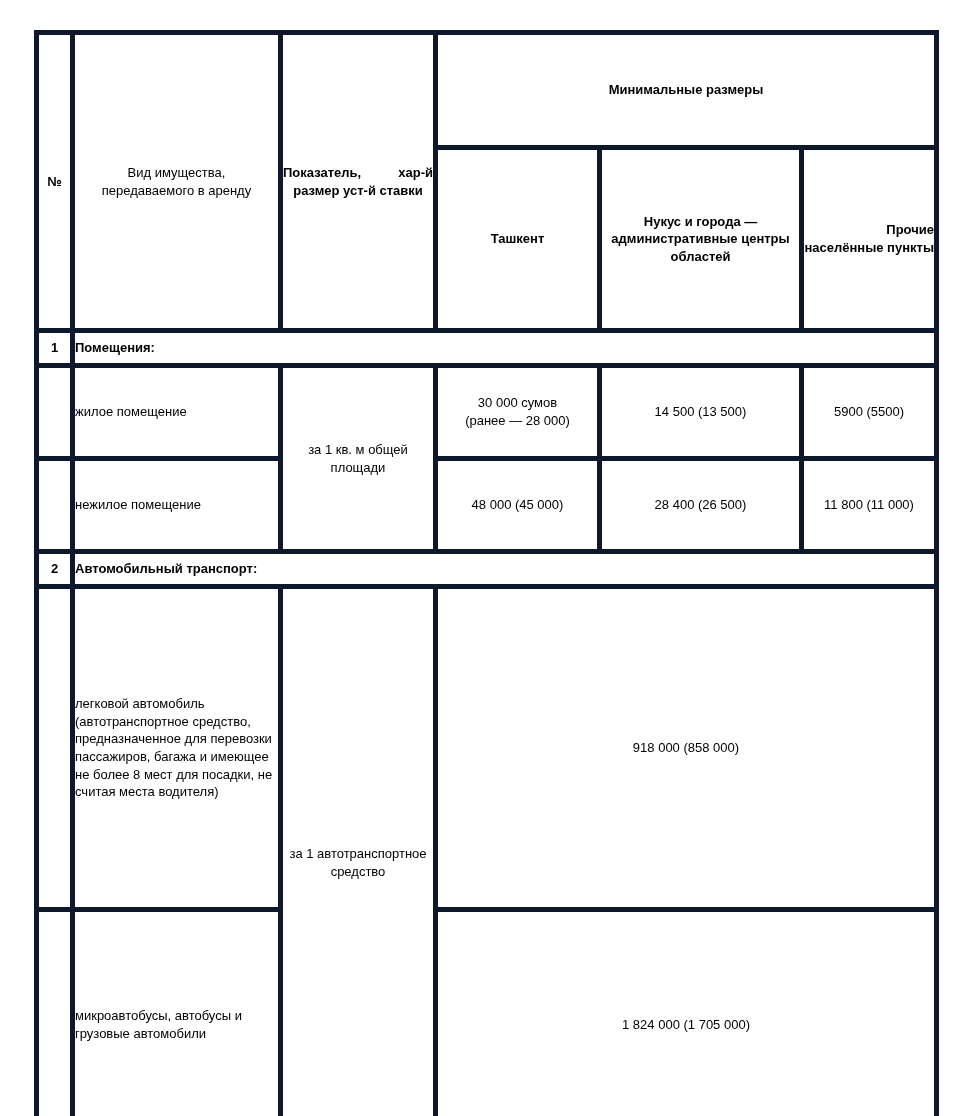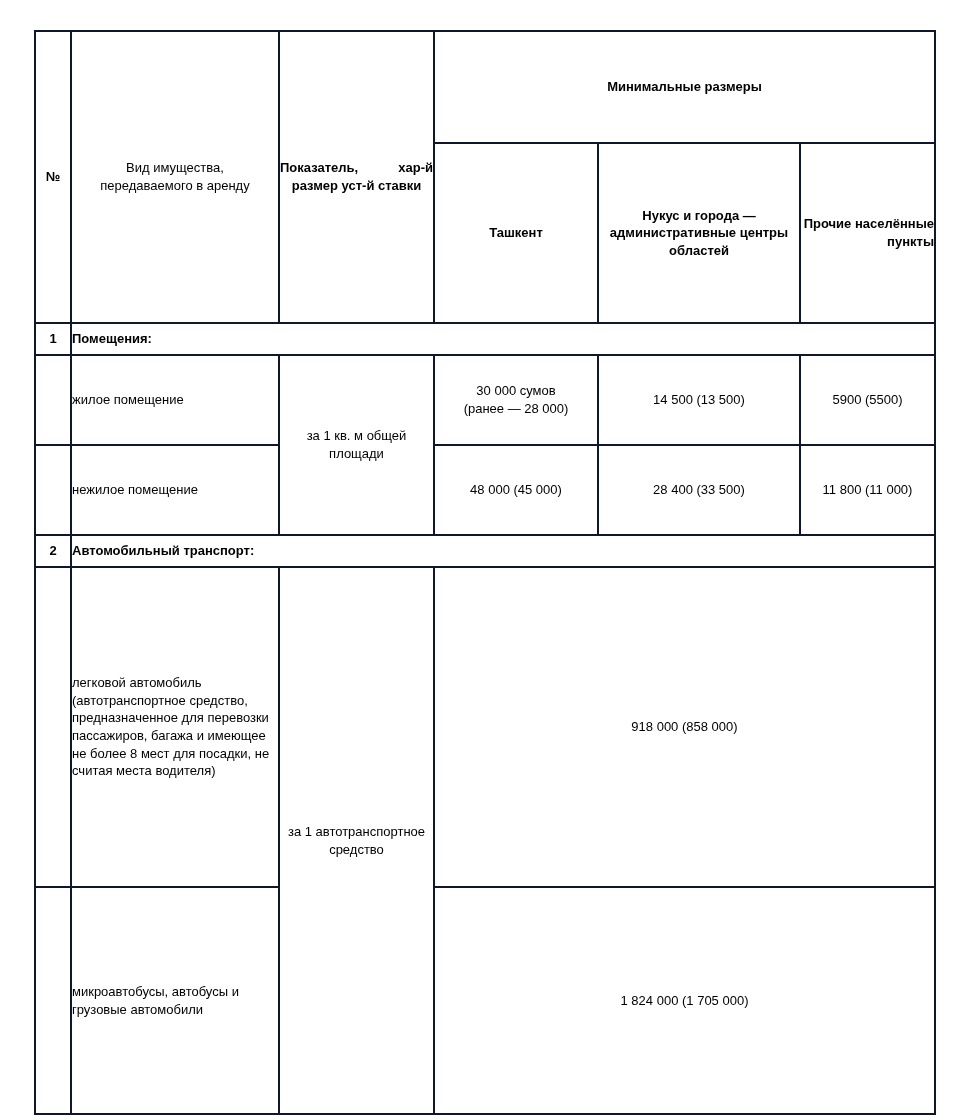--- a/index.html
+++ b/index.html
@@ -21,21 +21,21 @@
     box-sizing: border-box;
     padding: 30px 46px 0 34px;
   }
   table.rates {
     border-collapse: collapse;
     table-layout: fixed;
     width: 900px;
     border: 2px solid #000;
   }
   table.rates td, table.rates th {
-    border: 2px solid #0f172a;
+    border: 5px solid #0f172a;
     padding: 0;
     vertical-align: middle;
     font-size: 13px;
     line-height: 1.35;
   }
   
   col.c-num   { width: 36px; }
   col.c-type  { width: 208px; }
   col.c-ind   { width: 155px; }
   col.c-tash  { width: 164px; }
@@ -147,21 +147,21 @@
         <td rowspan="2" class="cell-center body-text">за 1 кв. м общей площади</td>
         <td class="value multi" style="white-space: pre-line;">30 000 сумов
 (ранее — 28 000)</td>
         <td class="value">14 500 (13 500)</td>
         <td class="value">5900 (5500)</td>
       </tr>
       <tr class="row-nonres">
         <td></td>
         <td class="cell-left body-text">нежилое помещение</td>
         <td class="value">48 000 (45 000)</td>
-        <td class="value">28 400 (33 500)</td>
+        <td class="value">28 400 (26 500)</td>
         <td class="value">11 800 (11 000)</td>
       </tr>
 
       <tr>
         <td class="section-num">2</td>
         <td colspan="5" class="section-title">Автомобильный транспорт:</td>
       </tr>
       <tr class="row-car">
         <td></td>
         <td class="cell-left body-text multi" style="vertical-align: middle; white-space: pre-line;">легковой автомобиль (автотранспортное средство, предназначенное для перевозки пассажиров, багажа и имеющее

